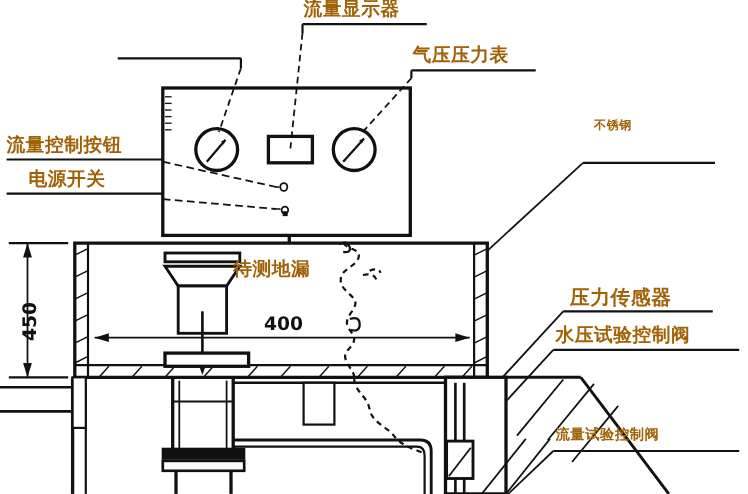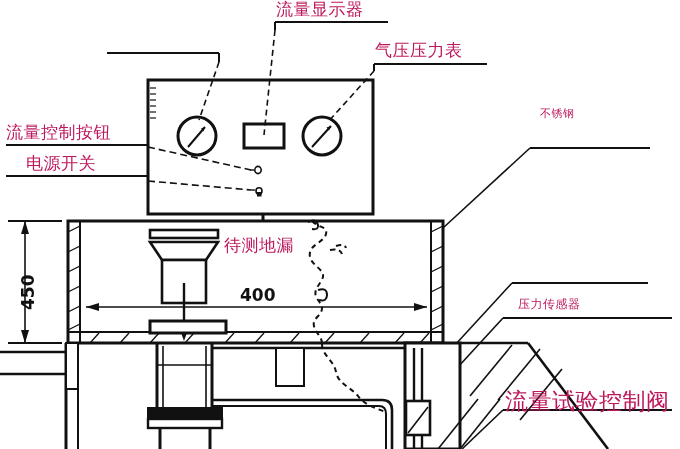--- a/index.html
+++ b/index.html
@@ -19,23 +19,23 @@
   }
   #diagram-svg {
     position: absolute;
     left: 0;
     top: 0;
     width: 680px;
     height: 449px;
   }
   .anno-label {
     position: absolute;
-    color: #be185d;
+    color: #a16207;
     font-family: "DejaVu Sans", "Liberation Sans", sans-serif;
-    font-weight: 400;
+    font-weight: 700;
     white-space: nowrap;
     line-height: 1.05;
     letter-spacing: 0.5px;
   }
   .dim-text {
     position: absolute;
     color: #111111;
     font-family: "DejaVu Sans", "Liberation Sans", sans-serif;
     font-weight: 700;
     white-space: nowrap;
@@ -275,24 +275,25 @@
 
   <div class="anno-label" style="left:6px; top:124px; font-size:17px;">流量控制按钮</div>
 
   <div class="anno-label" style="left:375px; top:42px; font-size:17px;">气压压力表</div>
 
   <div class="anno-label" style="left:26px; top:155px; font-size:17px;text-align:right;">电源开关</div>
 
   <div class="anno-label" style="left:540px; top:108px; font-size:11px;">不锈钢</div>
 
 
-  <div class="anno-label" style="left:224px; top:237px; font-size:17px;">待测地漏</div>
-
-  <div class="anno-label" style="left:518px; top:262px; font-size:12px;margin-top:36px;">压力传感器</div>
-
-
-  <div class="anno-label" style="left:505px; top:389px; font-size:23px;">流量试验控制阀</div>
+  <div class="anno-label" style="left:212px; top:237px; font-size:17px;">待测地漏</div>
+
+  <div class="anno-label" style="left:518px; top:262px; font-size:18px;">压力传感器</div>
+
+  <div class="anno-label" style="left:505px; top:297px; font-size:17px;">水压试验控制阀</div>
+
+  <div class="anno-label" style="left:505px; top:389px; font-size:13px;">流量试验控制阀</div>
 
   <div class="dim-text rot-text" style="left:18px; top:310px; font-size:17px;">450</div>
 
   <div class="dim-text" style="left:240px; top:285px; font-size:17px;">400</div>
 
 </div>
 
 </body></html>

